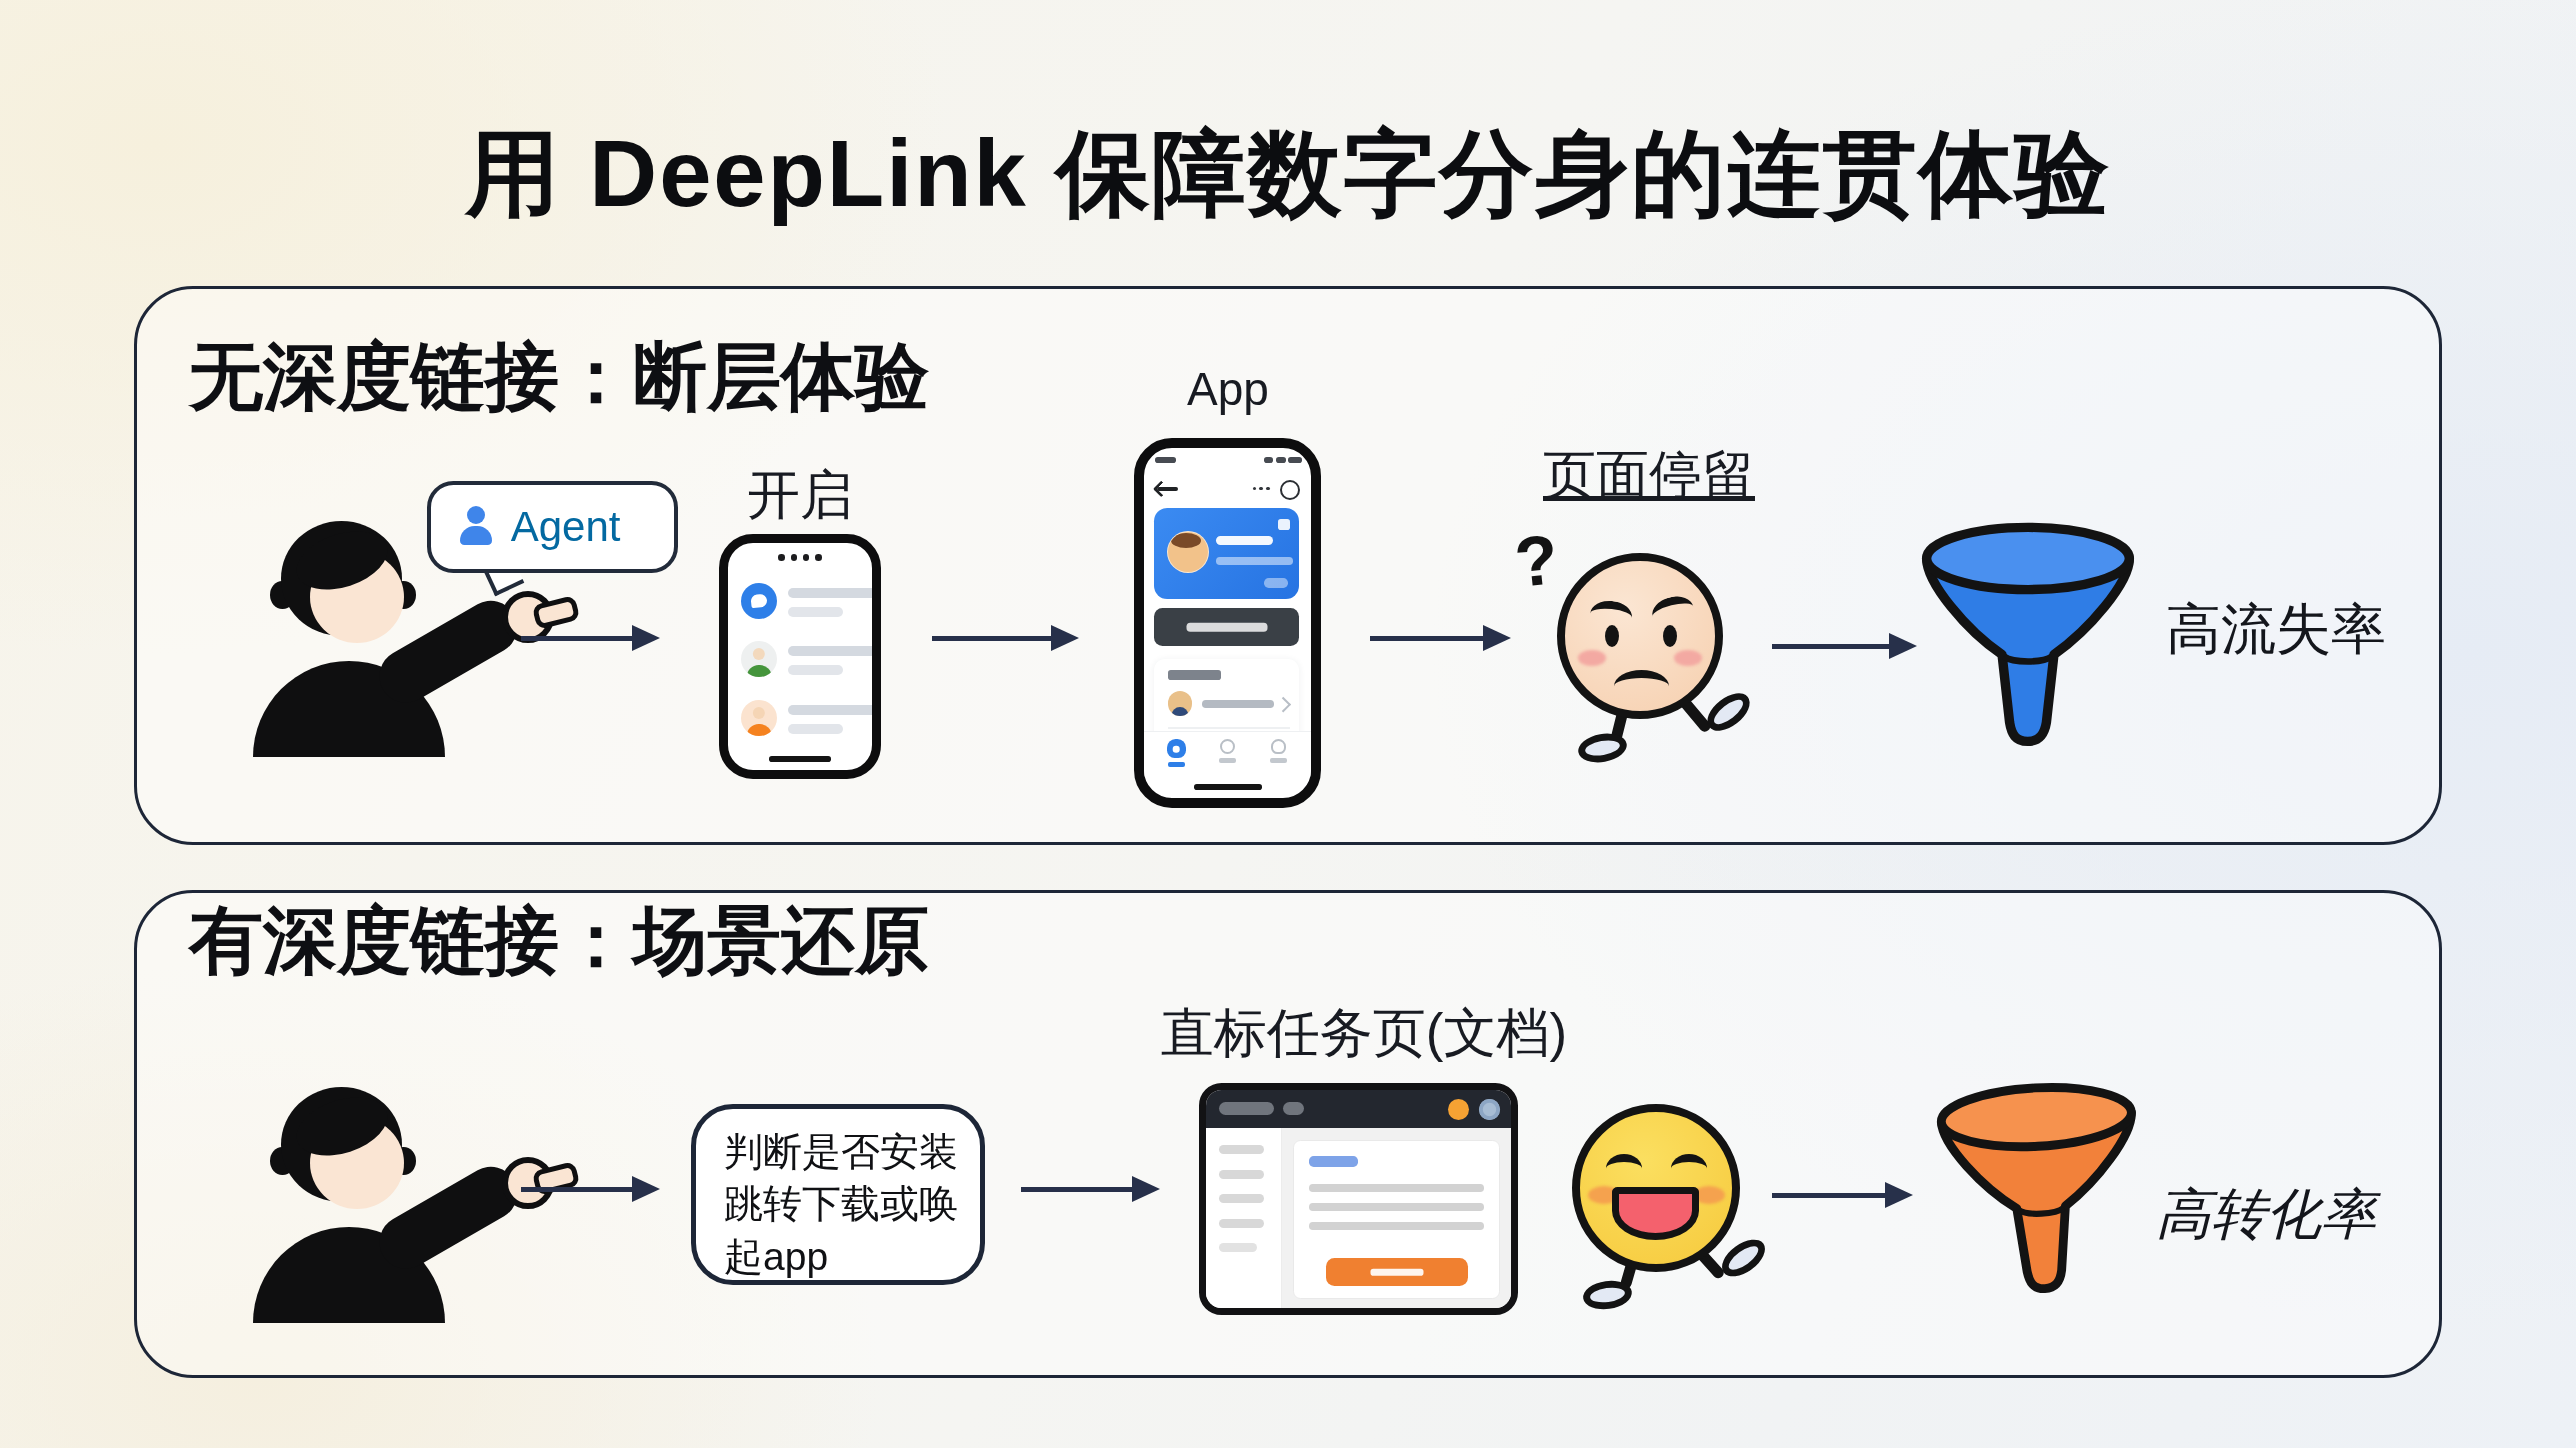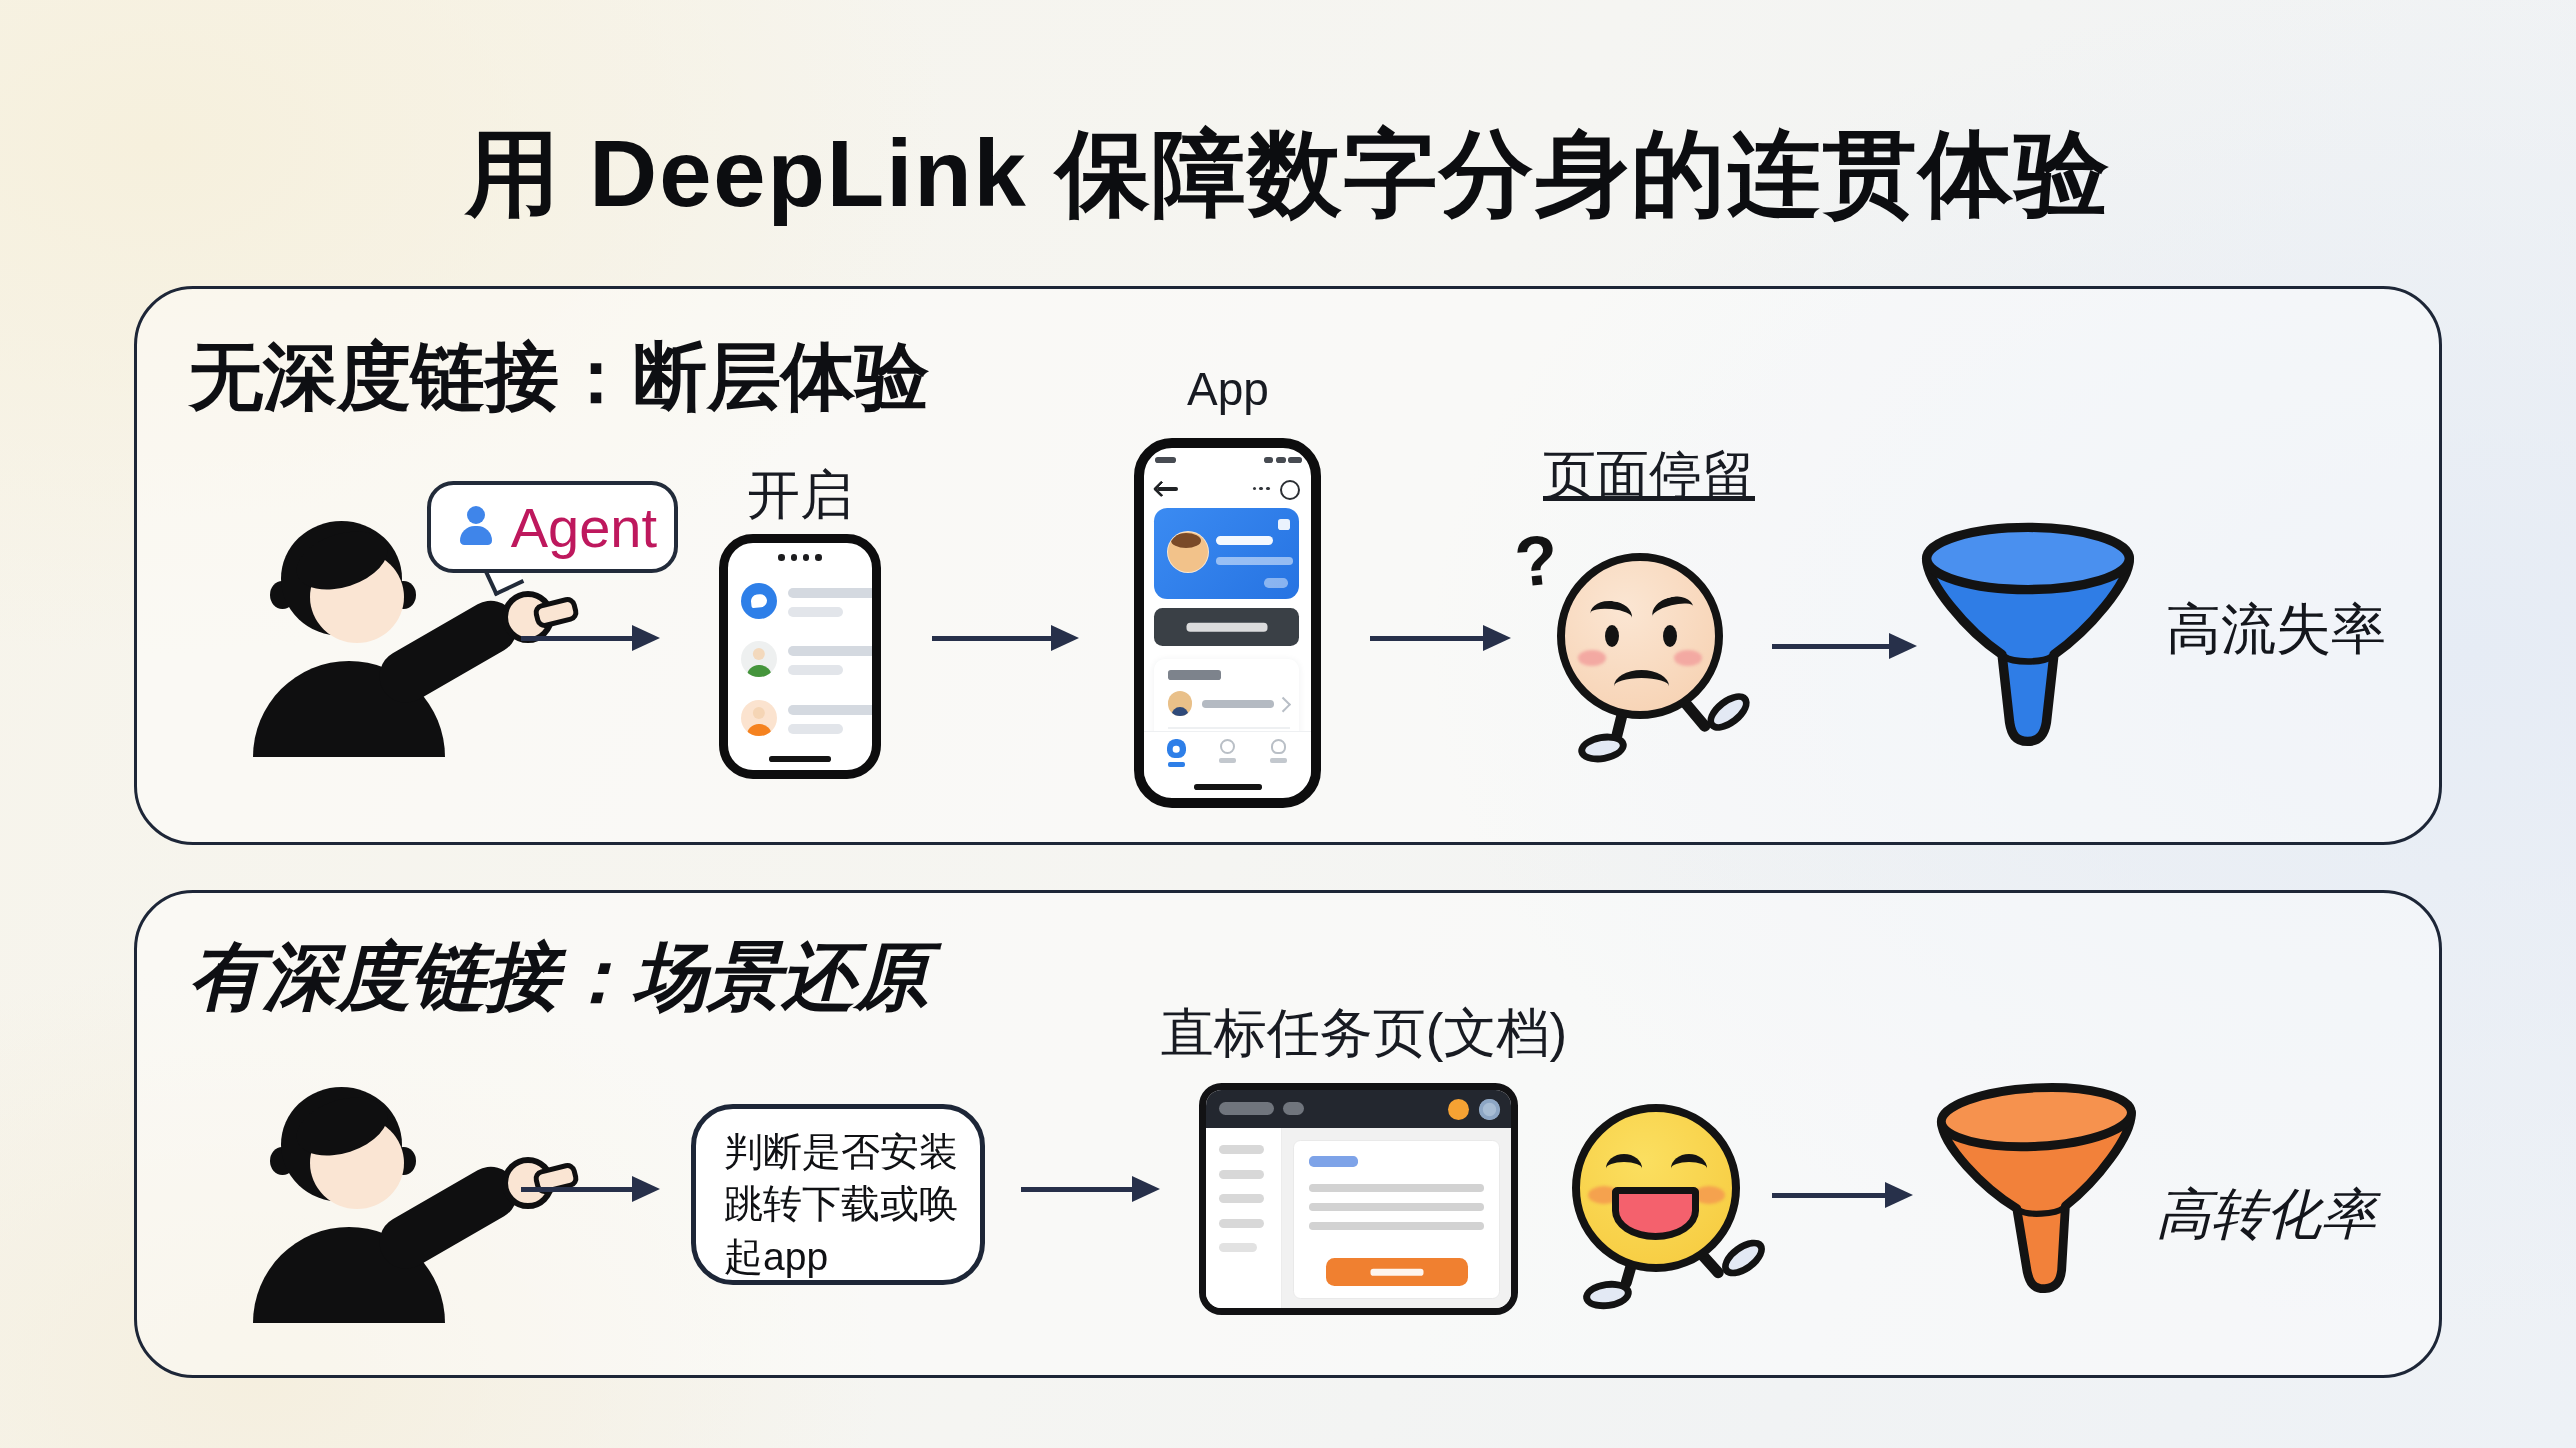--- a/index.html
+++ b/index.html
@@ -36,21 +36,21 @@
   .p-arm{position:absolute;left:130px;top:142px;width:151px;height:53px;background:#0f0f10;border-radius:28px;transform:rotate(-30deg);transform-origin:left center;}
   .p-hand{position:absolute;left:249px;top:70px;width:40px;height:40px;background:#fae5d3;border:6.6px solid #0f0f10;border-radius:50%;}
   .p-finger{position:absolute;left:281px;top:79px;width:34px;height:15px;background:#fae5d3;border:5.7px solid #0f0f10;border-radius:9.4px;transform:rotate(-14deg);}
   
   .bubble{left:427px;top:481px;width:251px;height:92px;background:#fff;border:4.7px solid #222b3a;border-radius:26.4px;
     display:flex;align-items:center;gap:13.2px;padding-left:24.5px;box-sizing:border-box;}
   .bubble-tail{left:487px;top:559px;width:28px;height:28px;background:#fff;border-right:4.7px solid #222b3a;border-bottom:4.7px solid #222b3a;transform:rotate(65deg);}
   .agent-icon{position:relative;width:42px;height:42px;flex:0 0 42px;}
   .agent-icon .a-head{position:absolute;left:11.3px;top:0;width:18px;height:18px;background:#3f85ea;border-radius:50%;}
   .agent-icon .a-body{position:absolute;left:4.7px;top:20px;width:32px;height:19px;background:#3f85ea;border-radius:16px 16px 4.7px 4.7px;}
-  .agent-text{font-size:56px;font-weight:500;color:#be185d;}
+  .agent-text{font-size:42px;font-weight:500;color:#0369a1;}
   
   .phone{background:#fff;border:9.4px solid #0d0d0e;border-radius:34px;box-sizing:border-box;overflow:hidden;}
   .dots4{display:flex;gap:5.7px;justify-content:center;margin-top:11.3px;}
   .dots4 i{width:6.6px;height:6.6px;background:#1c1c1e;border-radius:50%;}
   .homebar{position:absolute;bottom:8.5px;left:50%;transform:translateX(-50%);width:62px;height:5.7px;background:#141414;border-radius:2.8px;}
   .lrow{position:absolute;left:13.2px;display:flex;gap:11.3px;}
   .lrow .avatar{width:36px;height:36px;border-radius:50%;position:relative;overflow:hidden;flex:0 0 36px;}
   .av-head{position:absolute;left:50%;transform:translateX(-50%);top:6.6px;width:12.3px;height:12.3px;border-radius:50%;}
   .av-body{position:absolute;left:50%;transform:translateX(-50%);bottom:0;width:24.5px;height:12.3px;border-radius:12.3px 12.3px 0 0;}
   .chat-glyph{position:absolute;left:50%;top:50%;transform:translate(-50%,-50%) rotate(-6deg);width:16px;height:13.2px;background:#fff;border-radius:6.6px 6.6px 6.6px 1.9px;}
@@ -282,21 +282,21 @@
 <div class="abs arrow" style="left:1772px;top:644px;width:119px;"></div>
 
 <svg class="abs" style="left:1917px;top:517px;" width="222" height="231" viewBox="0 0 235 245">
   <path d="M117,238 C104,238 100,230 98,218 L90,146 C52,120 10,70 10,44 L225,44 C225,70 182,120 145,146 L137,218 C135,230 130,238 117,238 Z" stroke="#131313" stroke-width="10" stroke-linejoin="round" fill="#2f7de6"></path>
   <ellipse cx="117.5" cy="44" rx="107.5" ry="33" stroke="#131313" stroke-width="10" fill="#4a90ef"></ellipse>
   <path d="M92,148 C102,155 133,155 143,148" fill="none" stroke="#131313" stroke-width="7"></path>
 </svg>
 <div class="abs result-label nowrap" style="left:2166px;top:593px;">高流失率</div>
 
 <div class="abs panel panel2"></div>
-<div class="abs panel-heading nowrap" style="left:189px;top:928px;font-style:italic;">有深度链接：场景还原</div>
+<div class="abs panel-heading nowrap" style="left:189px;top:892px;">有深度链接：场景还原</div>
 
 <div class="abs person" style="left:253px;top:1087px;">
   <div class="p-ear" style="left:17px;"></div>
   <div class="p-ear" style="left:138px;"></div>
   <div class="p-hair"></div>
   <div class="p-face"></div>
   <div class="p-fringe"></div>
   <div class="p-body"></div>
   <div class="p-arm"></div>
   <div class="p-hand"></div>

